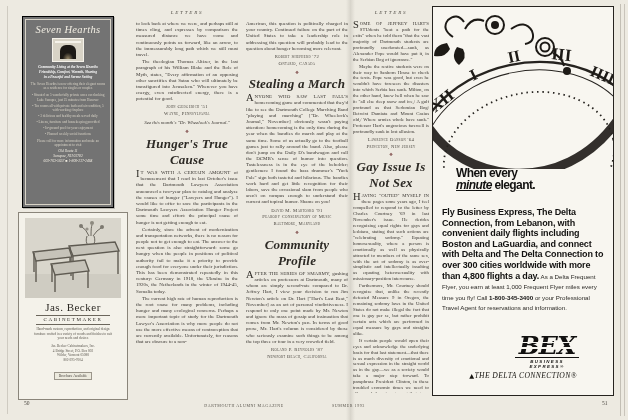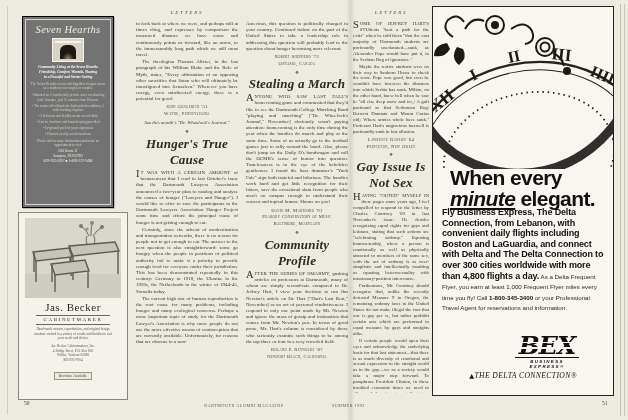--- a/index.html
+++ b/index.html
@@ -65,22 +65,22 @@
   .bk-rule{width:74px;height:1px;background:#6b665c;margin:1.5px auto;}
   .bk-sub{font-size:5px;letter-spacing:1.6px;color:#2d2a25;margin:1px 0 2px;}
   .bk-body{font-size:3.4px;line-height:1.35;color:#5a564e;width:84px;margin:2px auto;}
   .bk-addr{font-size:3.4px;line-height:1.4;color:#5a564e;margin-top:3px;}
   .bk-note{font-size:3.7px;color:#4c4842;margin-top:5px;border:0.5px solid #9a958a;
        display:inline-block;padding:1px 4px;background:#eceade;}
   
   #bexad{position:absolute;left:432px;top:6px;width:180px;height:388px;background:#f8f6f0;
        border:1.3px solid #26231f;overflow:hidden;}
   .clock{position:absolute;top:-2px;left:0;width:180px;height:164px;}
-  .bex-head{position:absolute;left:17px;top:160px;width:166px;font-family:"Liberation Sans",sans-serif;
-       font-weight:700;font-size:21px;line-height:1.02;letter-spacing:-.6px;color:#121110;}
+  .bex-head{position:absolute;left:23px;top:160px;width:166px;font-family:"Liberation Sans",sans-serif;
+       font-weight:700;font-size:12px;line-height:1.02;letter-spacing:-.6px;color:#121110;}
   .bex-head .emph{font-style:italic;text-decoration:underline;}
   .bex-body{position:absolute;left:9px;top:200px;width:163px;font-family:"Liberation Sans",sans-serif;
        font-weight:700;font-size:9px;line-height:1.18;letter-spacing:-.15px;color:#121110;text-align:left;}
   .fine{font-weight:400;font-size:6.2px;letter-spacing:0;color:#2b2925;}
   .fine-phone{font-weight:700;font-size:6.2px;letter-spacing:0;color:#121110;}
   .bex-logo{position:absolute;left:0;right:0;top:326px;text-align:center;padding-left:48px;}
   .bex-word-wrap{position:relative;display:inline-block;line-height:1;}
   .bex-word{font-family:"DejaVu Serif",serif;font-style:italic;font-weight:bold;font-size:25px;
        letter-spacing:-1px;color:#121110;}
   .bex-stripe{position:absolute;left:-2px;right:-2px;height:1.6px;background:#f8f6f0;}

